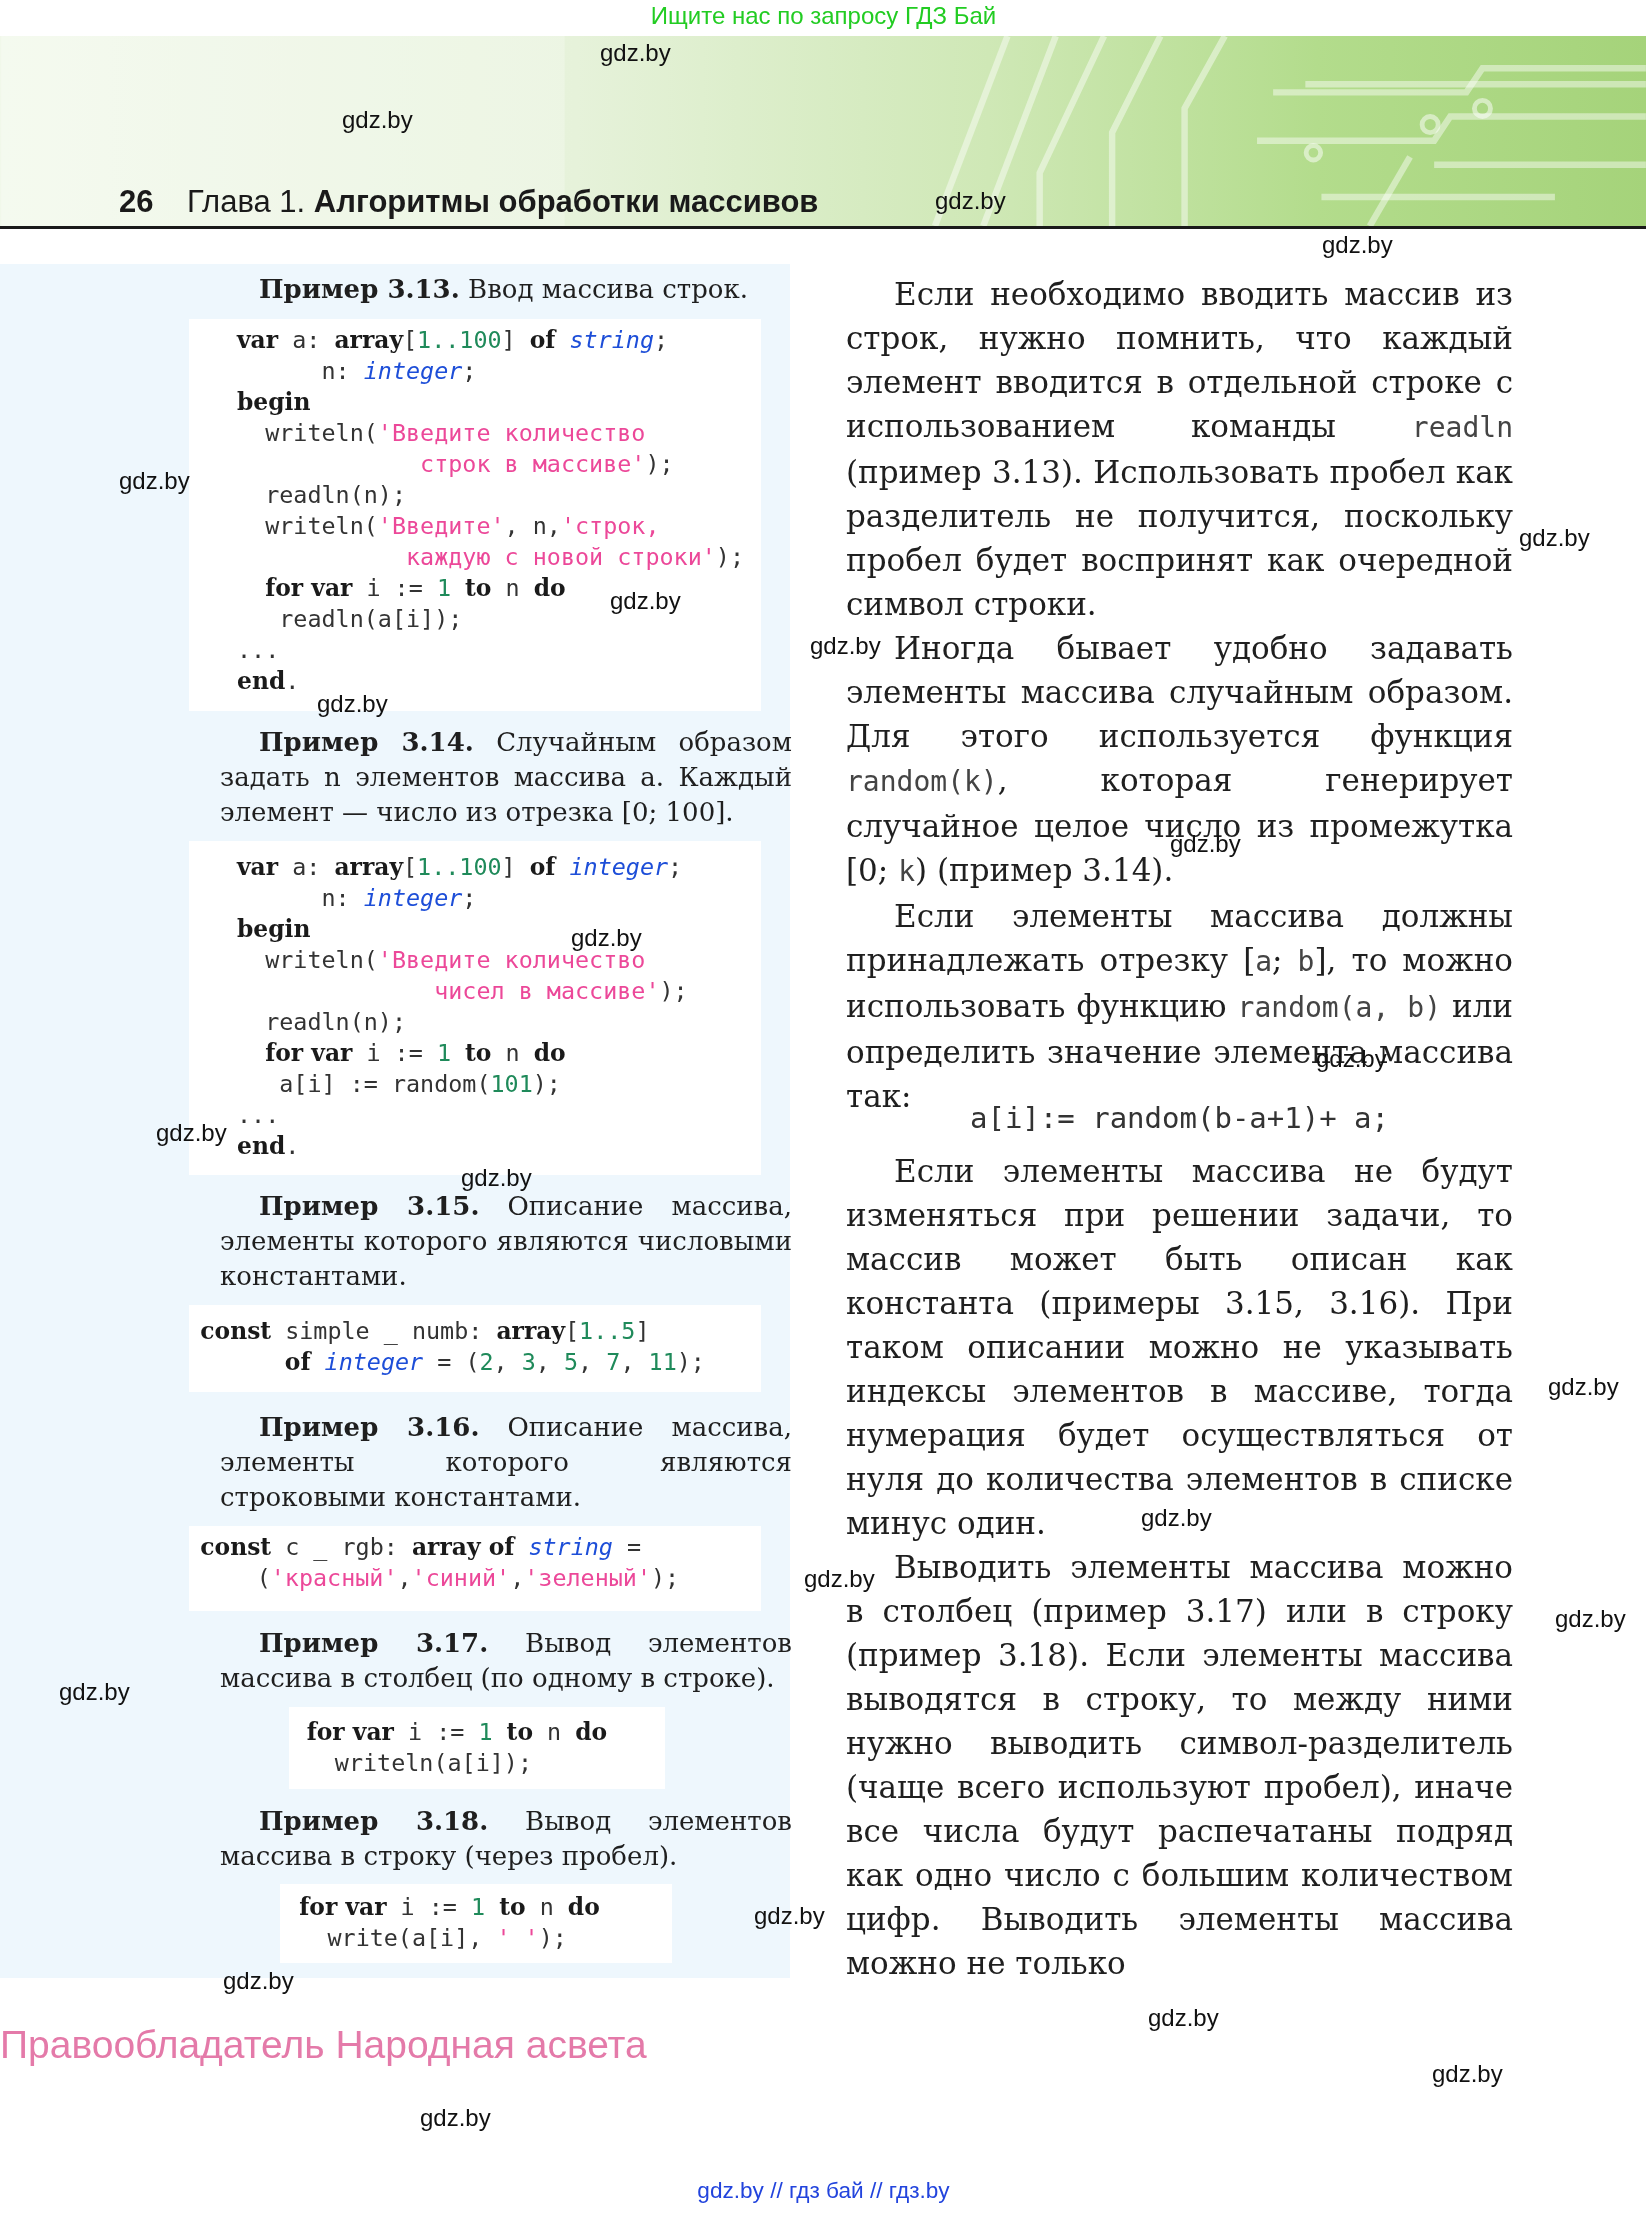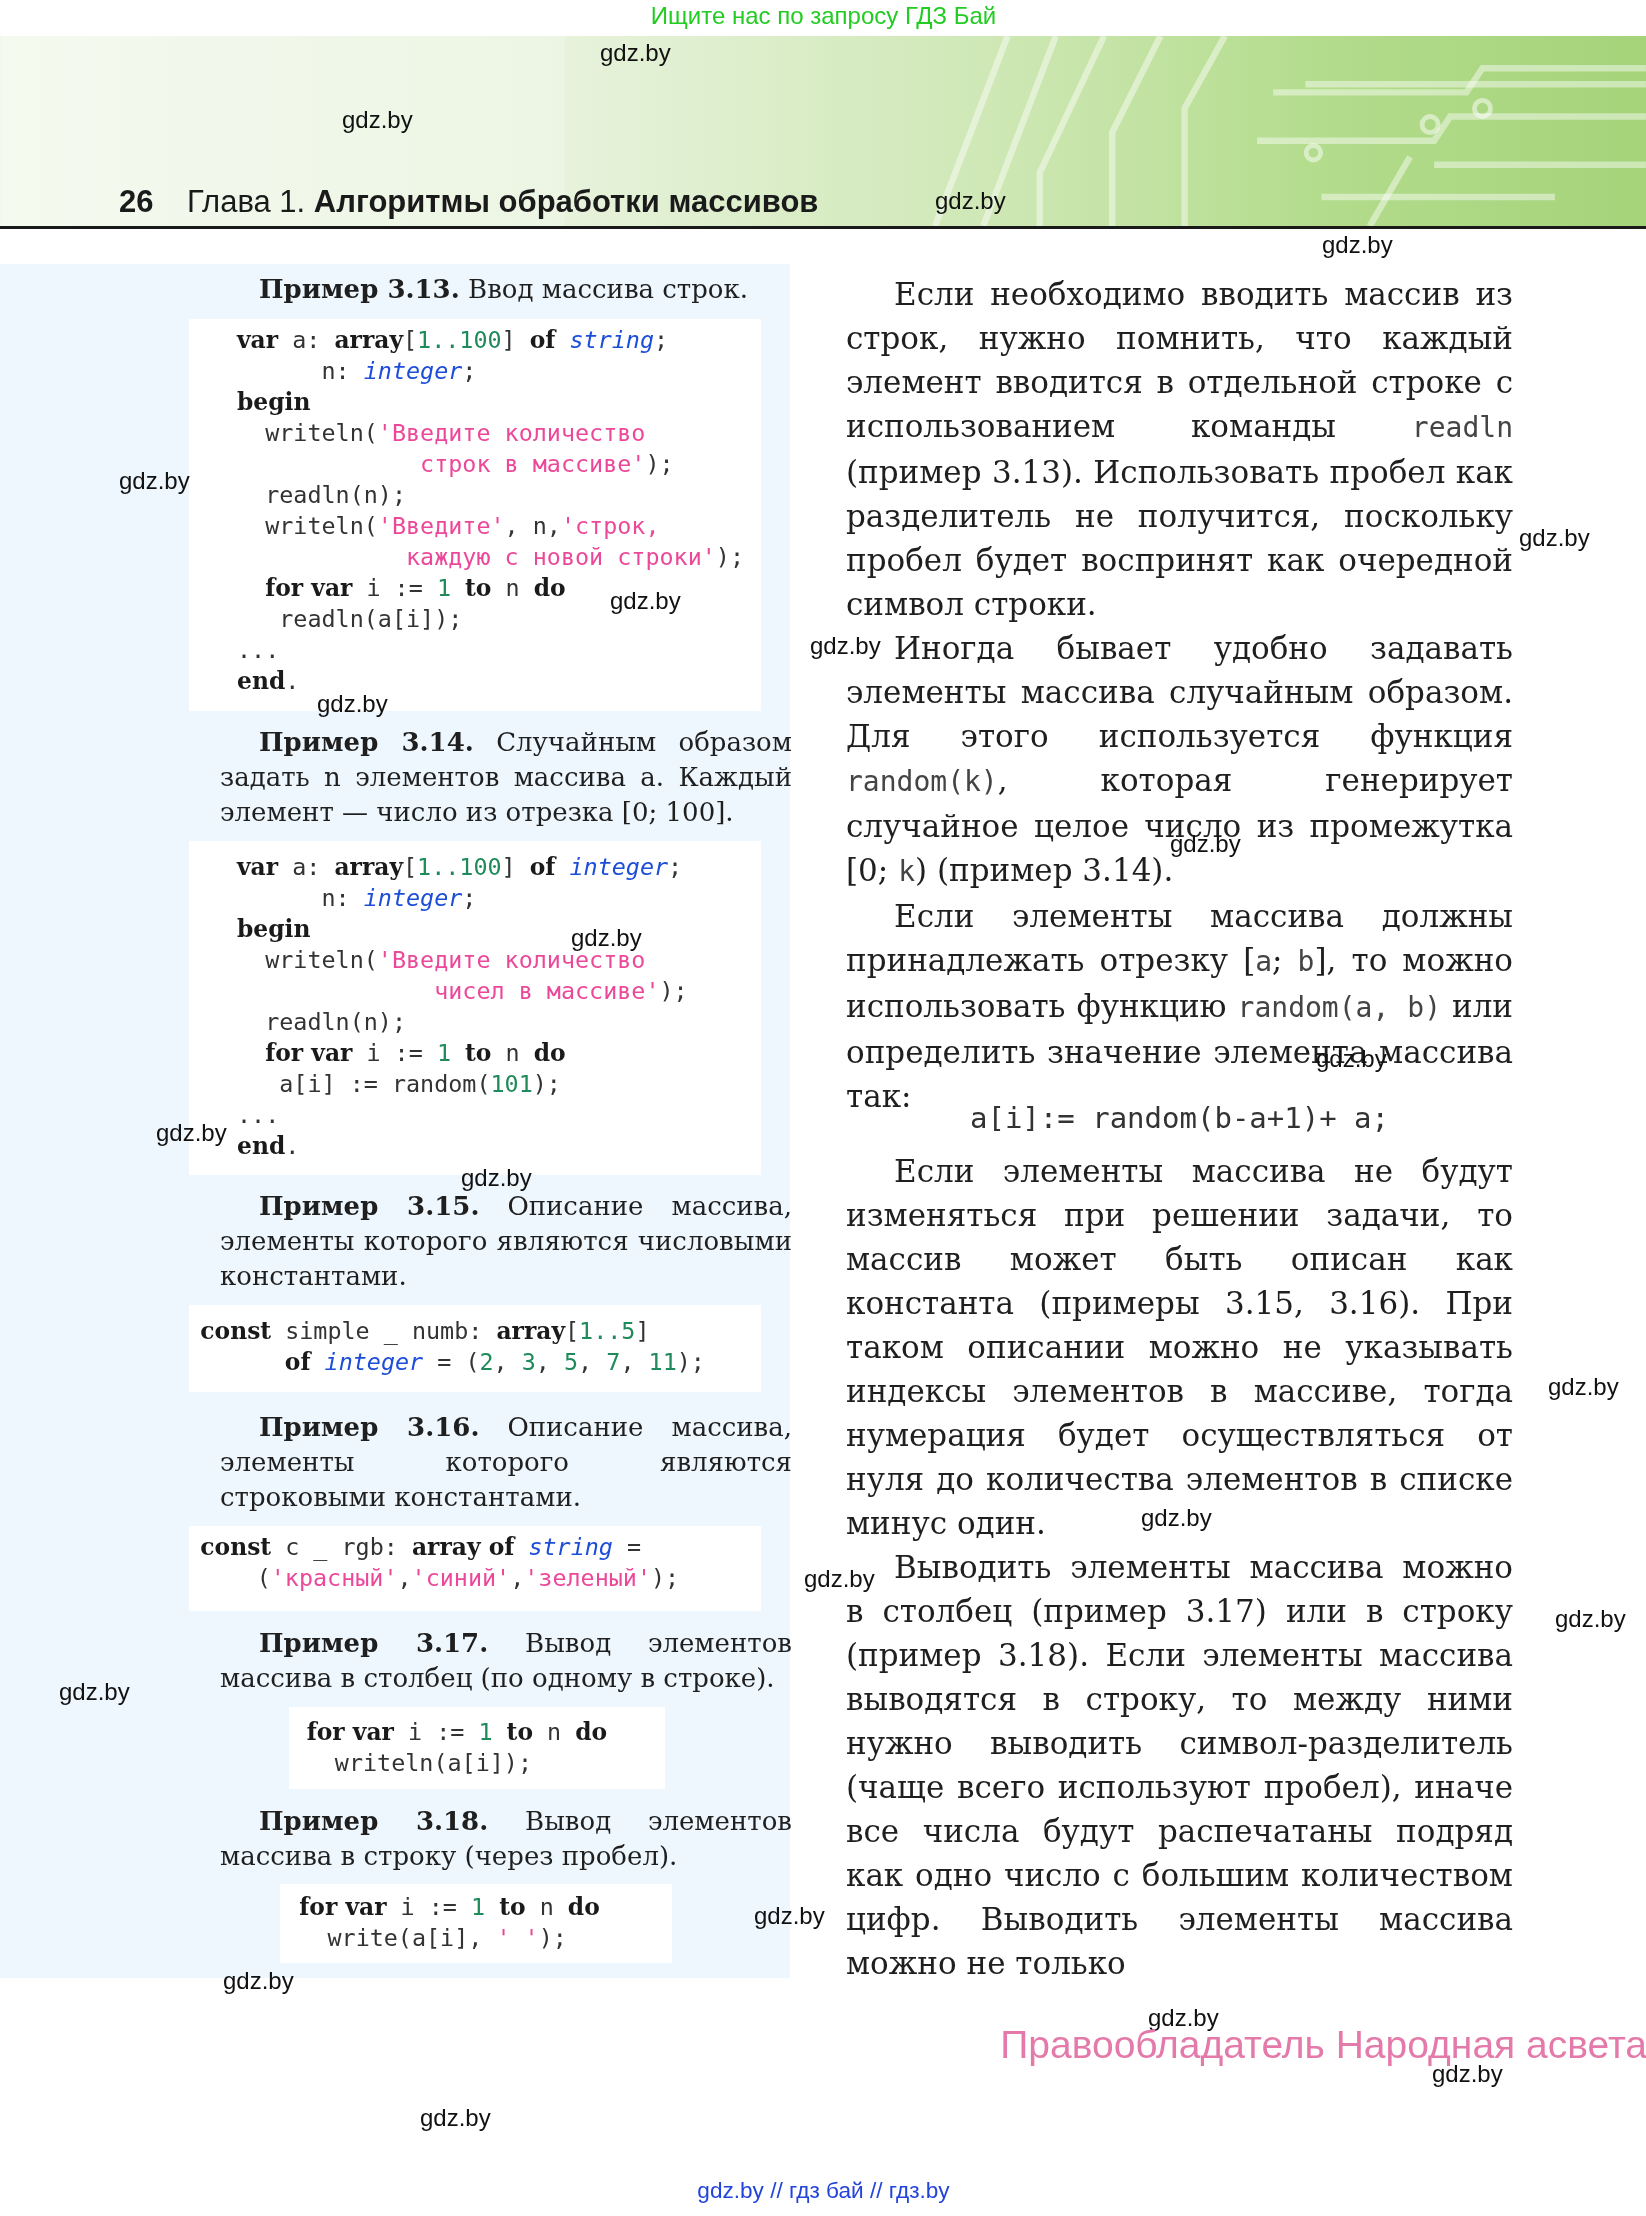--- a/index.html
+++ b/index.html
@@ -22,21 +22,21 @@
   .ex b { font-weight:bold; }
   .code { background:#ffffff; font-family:"DejaVu Sans Mono", monospace; font-size:23.4px; line-height:31px; color:#333; white-space:pre; }
   .kw { font-family:"DejaVu Serif", serif; font-weight:bold; color:#1a1a1a; }
   .num { color:#1f8a5a; }
   .typ { color:#1d4ed8;font-style:italic; }
   .str { color:#ec4899; }
   .body-text { left:846px; width:667px; font-size:31px; line-height:44px; text-align:justify; color:#1f1f1f; }
   .body-text p { margin:0; text-indent:48px; }
   .mono { font-family:"DejaVu Sans Mono", monospace; font-size:28px; color:#444; }
   .formula { left:846px; width:667px; top:1101px; text-align:center; font-family:"DejaVu Sans Mono", monospace; font-size:29px; color:#333; }
-  .footer-pink { top:2023px; left:0; width:1647px; text-align:right; font-family:"Liberation Sans", sans-serif; font-size:39px; color:#e47aa9; }
+  .footer-pink { top:2023px; left:0; width:1647px; text-align:left; font-family:"Liberation Sans", sans-serif; font-size:39px; color:#e47aa9; }
   .footer-blue { top:2178px; left:0; width:1647px; text-align:center; font-family:"Liberation Sans", sans-serif; font-size:22.6px; color:#2244dd; }
 </style>
 </head>
 <body>
 
 <div class="abs top-search">Ищите нас по запросу ГДЗ Бай</div>
 
 <div class="abs banner">
   <svg width="1647" height="190" viewBox="0 0 2043 236">
     <g stroke="#ffffff" stroke-opacity="0.45" stroke-width="8" fill="none">

